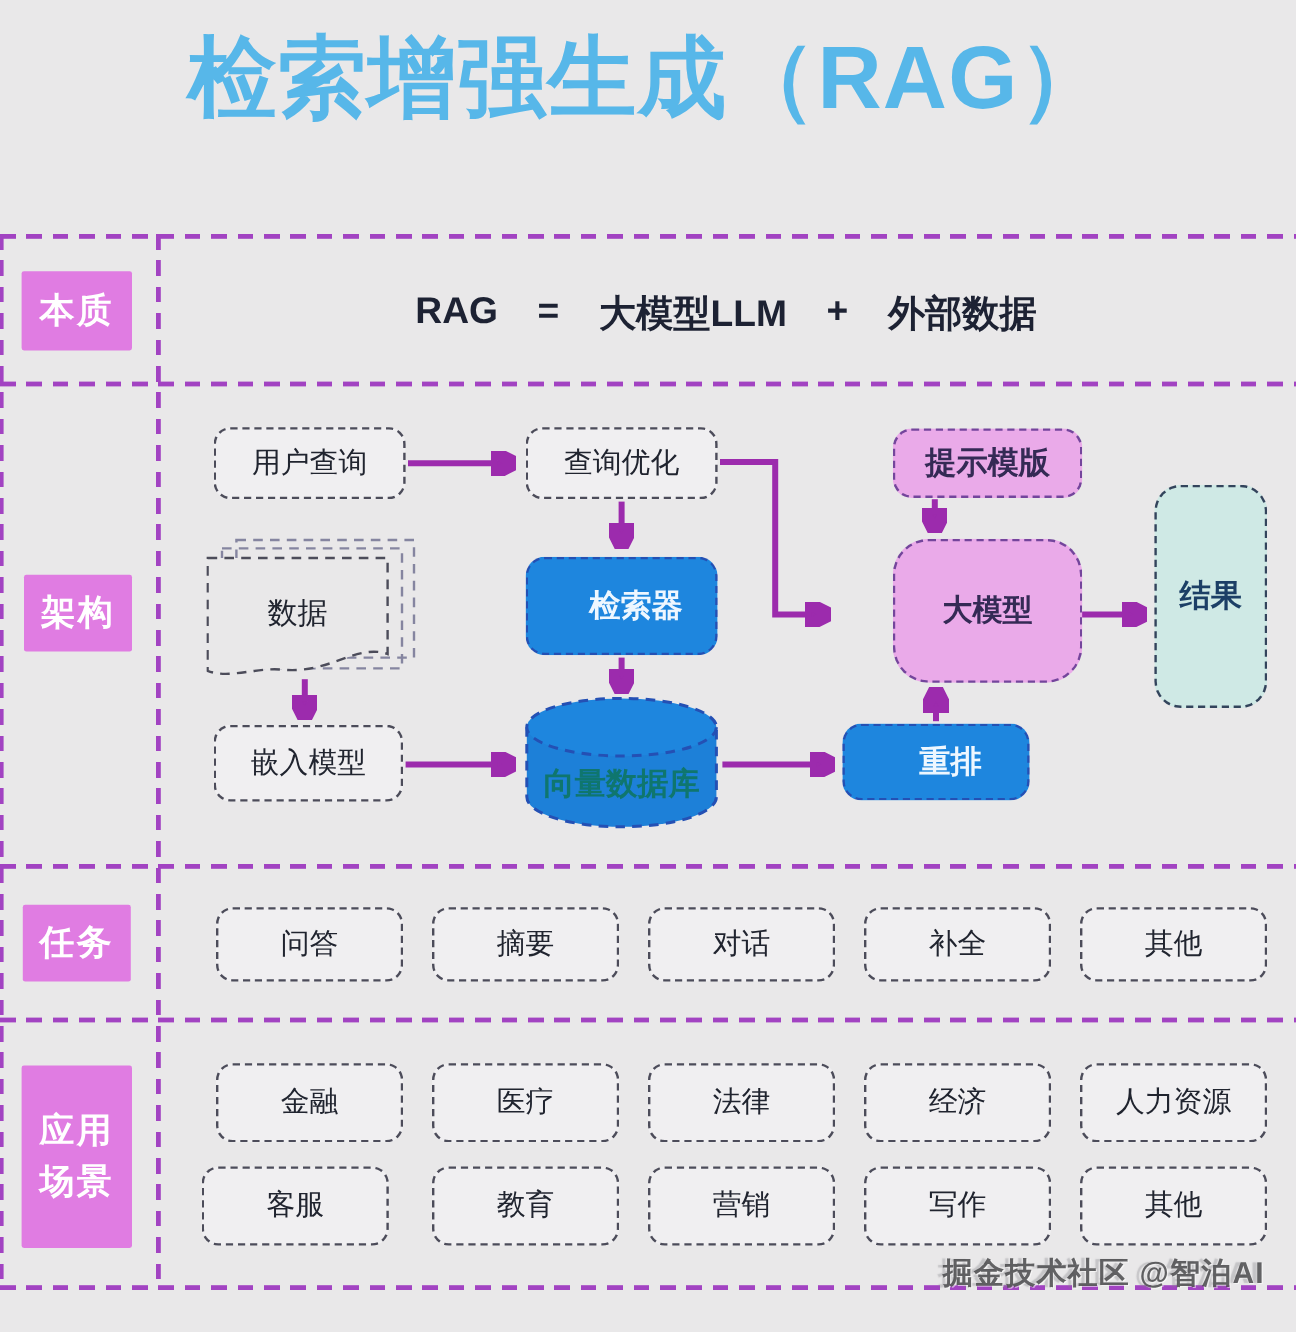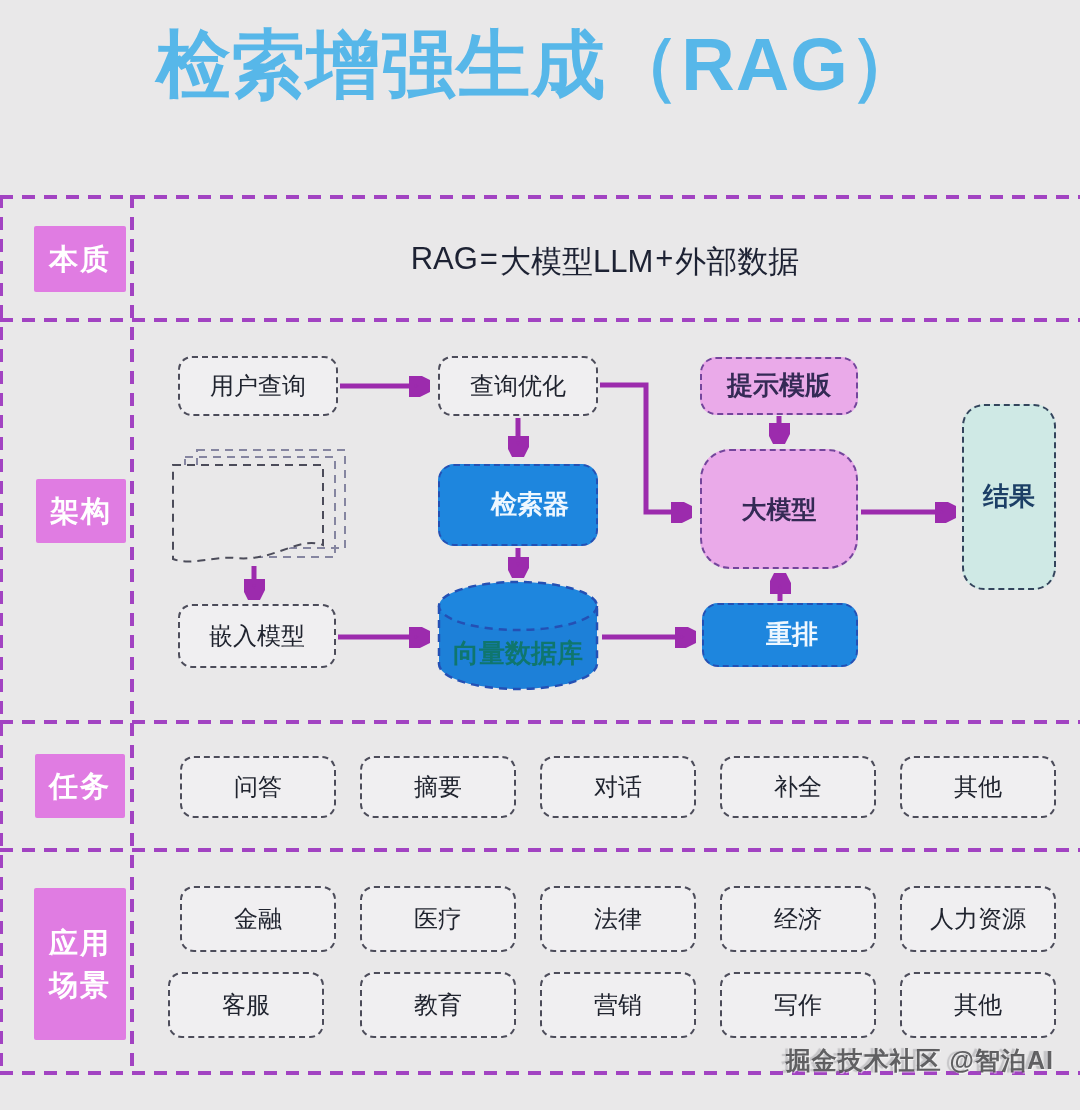--- a/index.html
+++ b/index.html
@@ -33,40 +33,40 @@
 
   .hline{position:absolute;left:0;width:1080px;height:4px;
     background:repeating-linear-gradient(90deg,var(--grid) 0 13px,transparent 13px 22px);}
   .vline{position:absolute;width:4px;
     background:repeating-linear-gradient(180deg,var(--grid) 0 13px,transparent 13px 22px);}
 
   .chip{
     position:absolute;background:var(--pinkchip);color:#fff;
     display:flex;align-items:center;justify-content:center;
     font-size:29px;font-weight:700;letter-spacing:2px;border-radius:2px;
-    white-space:pre-line;text-align:center;line-height:1.45;margin-left:16px;
+    white-space:pre-line;text-align:center;line-height:1.45;
   }
 
   .formula{
     position:absolute;left:130px;top:241px;width:950px;
-    display:flex;justify-content:center;gap:2px;
-    font-size:31px;font-weight:400;color:#1d2233;
+    display:flex;justify-content:center;gap:33px;
+    font-size:31px;font-weight:700;color:#1d2233;
   }
 
   .box{
     position:absolute;display:flex;align-items:center;justify-content:center;
     text-align:center;line-height:1.2;
   }
   .box-neutral{
     background:var(--neutralbg);border:2px dashed var(--neutralborder);
     border-radius:14px;color:var(--neutraltext);font-size:24px;font-weight:500;
   }
   .box-pink{
     background:var(--pinkbox);border:2px dashed var(--pinkborder);
-    border-radius:16px;color:var(--pinktext);font-size:26px;font-weight:600;
+    border-radius:16px;color:var(--pinktext);font-size:26px;font-weight:600;margin-left:44px;
   }
   .box-blue{
     background:var(--blue);border:2px dashed var(--blueborder);
     border-radius:16px;color:var(--bluetext);font-size:26px;font-weight:700;padding-left:24px;
   }
   .box-teal{
     background:var(--teal);border:2px dashed var(--tealborder);
     border-radius:22px;color:var(--tealtext);font-size:26px;font-weight:600;
   }
 
@@ -132,20 +132,21 @@
   <div class="box box-neutral" style="left:178px;top:356px;width:160px;height:60px">用户查询</div>
   <div class="box box-neutral" style="left:438px;top:356px;width:160px;height:60px">查询优化</div>
   <div class="box box-pink" style="left:700px;top:357px;width:158px;height:58px">提示模版</div>
 
   <div class="shape-wrap" style="left:172px;top:448px;width:178px;height:135px">
     <svg width="178" height="135" viewBox="0 0 178 135">
       <rect x="25" y="2" width="148" height="98" fill="none" stroke="#8585a0" stroke-width="2" stroke-dasharray="8 6"></rect>
       <rect x="13" y="9" width="150" height="100" fill="none" stroke="#8585a0" stroke-width="2" stroke-dasharray="8 6"></rect>
       <path d="M1,17 L151,17 L151,97 C125,88 103,114 63,110 C41,108 19,118 1,111 Z" fill="#e9e8e9" stroke="#4c4c5a" stroke-width="2" stroke-dasharray="8 6"></path>
     </svg>
+    <div class="shape-text" style="left:0;top:46px;width:152px;font-size:25px;font-weight:500;color:#20242f">数据</div>
   </div>
 
   <div class="box box-blue" style="left:438px;top:464px;width:160px;height:82px">检索器</div>
   <div class="box box-pink" style="left:700px;top:449px;width:158px;height:120px;border-radius:30px;font-size:25px">大模型</div>
   <div class="box box-teal" style="left:962px;top:404px;width:94px;height:186px">结果</div>
   <div class="box box-neutral" style="left:178px;top:604px;width:158px;height:64px">嵌入模型</div>
 
   <div class="shape-wrap" style="left:436px;top:580px;width:164px;height:112px">
     <svg width="164" height="112" viewBox="0 0 164 112">
       <path d="M3,26 L3,84 A79,25 0 0 0 161,84 L161,26" fill="#1d80d8" stroke="#2450b4" stroke-width="2.5" stroke-dasharray="8 6"></path>

